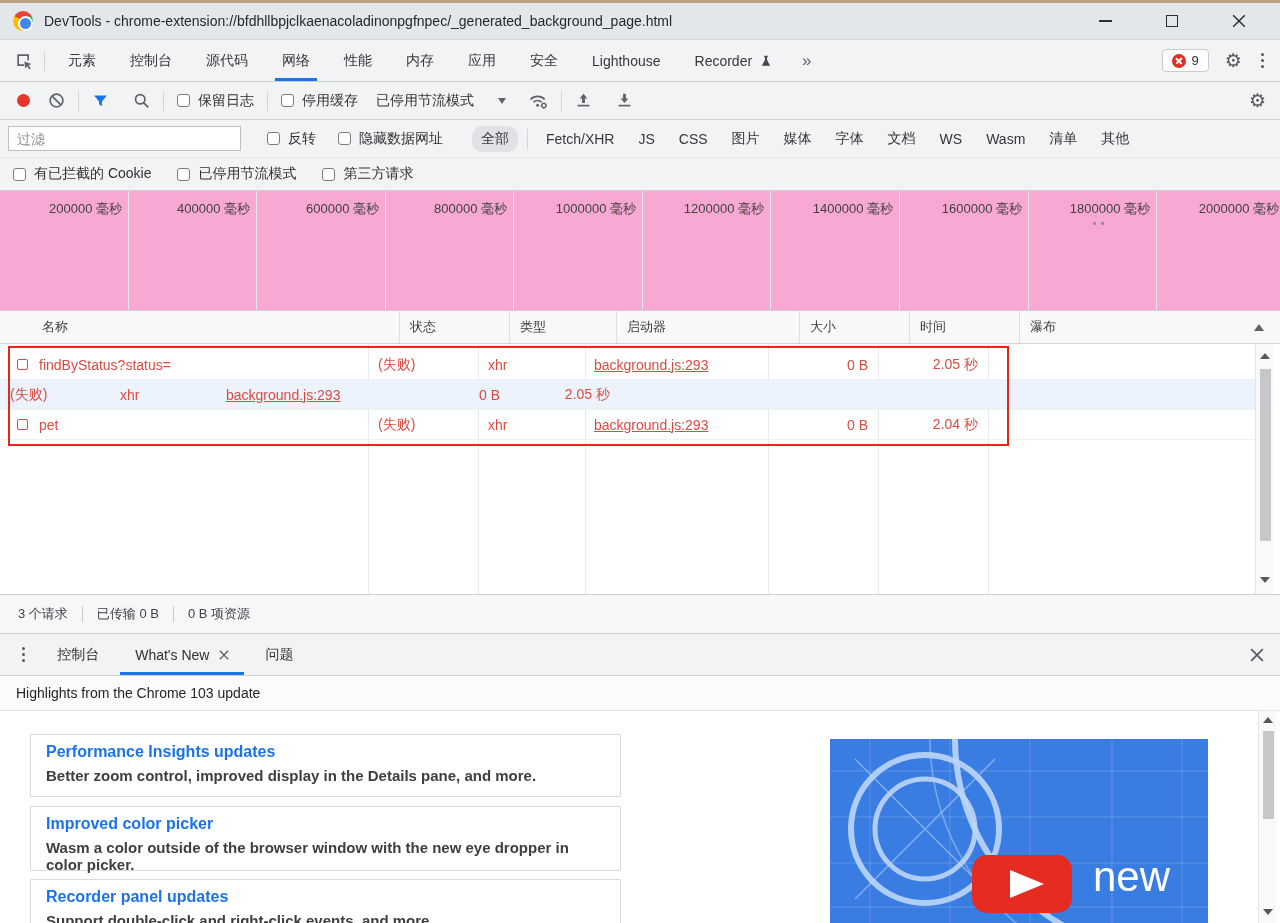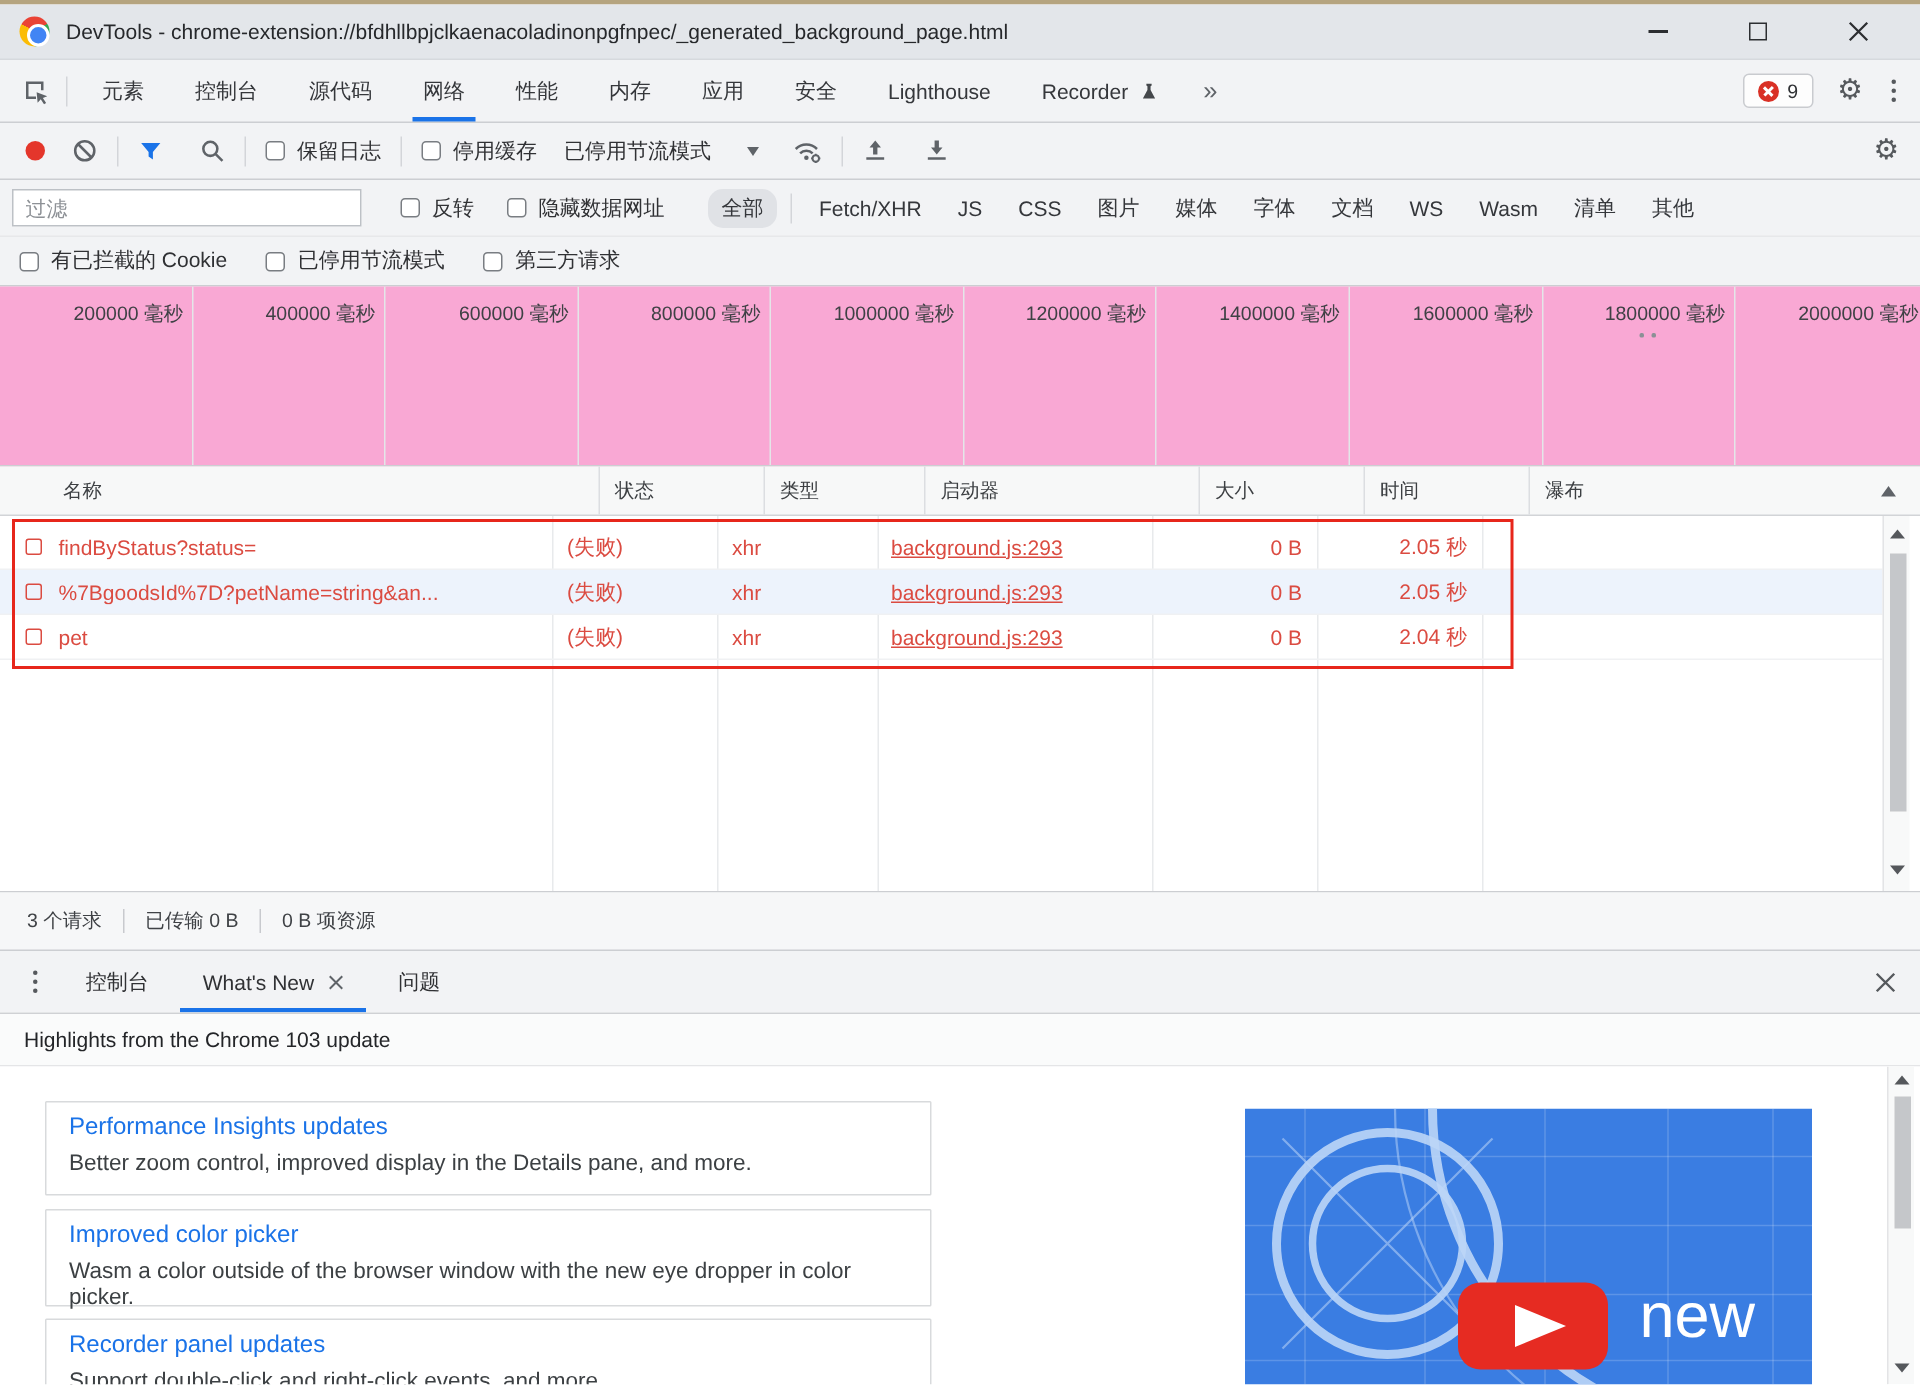--- a/index.html
+++ b/index.html
@@ -125,21 +125,21 @@
   .d-tab.active::after { content:""; position:absolute; left:3px; right:3px; bottom:0; height:3px; background:#1a73e8; }
   .tab-close { margin-left:10px; display:flex; }
   .drawer-close { margin-left:auto; margin-right:16px; display:flex; }
 
   
   #wn-header { position:absolute; left:0; top:675px; width:1280px; height:36px; background:#fafbfb;
                border-top:1px solid #cfd1d4; border-bottom:1px solid #e4e5e7; line-height:34px;
                padding-left:16px; font-size:14px; color:#232528; }
   #wn-content { position:absolute; left:0; top:711px; width:1280px; height:212px; background:#fff; overflow:hidden; }
   .wn-card { position:absolute; left:30px; width:591px; border:1px solid #d8dadc; border-radius:1px;
-             padding:8px 15px; background:#fff; }
+             padding:8px 15px; background:#fff;font-weight:bold; }
   .wn-title { font-size:16px; color:#1a73e8; margin-bottom:6px; }
   .wn-desc { font-size:15px; color:#3c4043; }
   #wn-video { position:absolute; left:830px; top:28px; width:378px; height:200px; }
 
   svg { display:block; }
 </style>
 </head>
 <body>
 
 <div id="app">
@@ -379,24 +379,20 @@
           <span class="doc-ic"></span>
           <span>findByStatus?status=</span>
         </div>
       <div class="cell c-status">(失败)</div>
       <div class="cell c-type">xhr</div>
       <div class="cell c-init"><span>background.js:293</span></div>
       <div class="cell c-size">0 B</div>
       <div class="cell c-time">2.05 秒</div>
     </div>
     <div class="net-row alt" style="top:36px">
-      <div class="cell c-name">
-          <span class="doc-ic"></span>
-          <span>%7BgoodsId%7D?petName=string&amp;an...</span>
-        </div>
       <div class="cell c-status">(失败)</div>
       <div class="cell c-type">xhr</div>
       <div class="cell c-init"><span>background.js:293</span></div>
       <div class="cell c-size">0 B</div>
       <div class="cell c-time">2.05 秒</div>
     </div>
     <div class="net-row" style="top:66px">
       <div class="cell c-name">
           <span class="doc-ic"></span>
           <span>pet</span>

